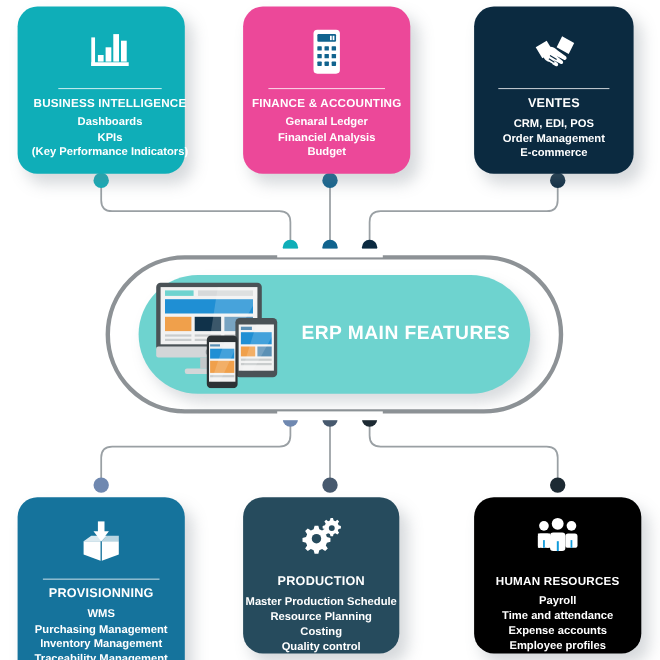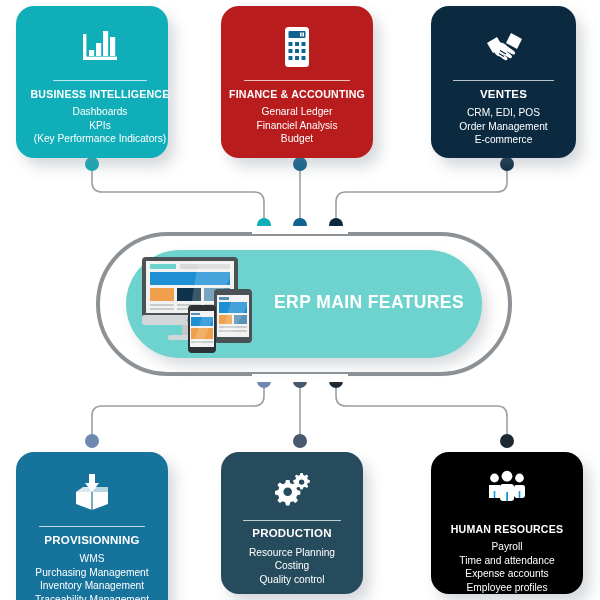--- a/index.html
+++ b/index.html
@@ -59,27 +59,27 @@
     font-weight: bold;
     letter-spacing: 0.2px;
     line-height: 1.15;
     margin-bottom: 5px;
     white-space: nowrap;
   }
   .card-title.small { font-size: 10.6px; }
   .card-lines {
     font-size: 10.2px;
     line-height: 1.32;
-    font-weight: normal;
+    font-weight: bold;
   }
   .card-lines div { white-space: nowrap; }
 
   
   #card-bi        { left: 16px;  top: 6px;   width: 152px; height: 152px; background: #0FAEB8; padding-left: 24px; }
-  #card-finance   { left: 221px; top: 6px;   width: 152px; height: 152px; background: #b91c1c; }
+  #card-finance   { left: 221px; top: 6px;   width: 152px; height: 152px; background: #ec4899; }
   #card-ventes    { left: 431px; top: 6px;   width: 145px; height: 152px; background: #0B2A40; }
   
   #card-provision { left: 16px;  top: 452px; width: 152px; height: 168px; background: #15739C; }
   #card-production{ left: 221px; top: 452px; width: 142px; height: 142px; background: #264B5D; }
   #card-hr        { left: 431px; top: 452px; width: 152px; height: 142px; background: #000000; }
 
   
   #center-ring {
     position: absolute;
     left: 96px; top: 232px;
@@ -313,20 +313,21 @@
           <path d="M17 10 l3.4 0 0.9 3.2 2.5 1 2.8-1.8 2.4 2.4 -1.8 2.8 1 2.5 3.2 0.9 0 3.4 -3.2 0.9 -1 2.5 1.8 2.8 -2.4 2.4 -2.8-1.8 -2.5 1 -0.9 3.2 -3.4 0 -0.9-3.2 -2.5-1 -2.8 1.8 -2.4-2.4 1.8-2.8 -1-2.5 -3.2-0.9 0-3.4 3.2-0.9 1-2.5 -1.8-2.8 2.4-2.4 2.8 1.8 2.5-1 Z"></path>
           <path d="M31.5 3 l2.2 0 0.6 2.1 1.6 0.7 1.8-1.2 1.6 1.6 -1.2 1.8 0.7 1.6 2.1 0.6 0 2.2 -2.1 0.6 -0.7 1.6 1.2 1.8 -1.6 1.6 -1.8-1.2 -1.6 0.7 -0.6 2.1 -2.2 0 -0.6-2.1 -1.6-0.7 -1.8 1.2 -1.6-1.6 1.2-1.8 -0.7-1.6 -2.1-0.6 0-2.2 2.1-0.6 0.7-1.6 -1.2-1.8 1.6-1.6 1.8 1.2 1.6-0.7 Z"></path>
         </g>
         <circle cx="18.7" cy="21.7" r="4.3" fill="#264B5D"></circle>
         <circle cx="32.6" cy="12.1" r="2.7" fill="#264B5D"></circle>
       </svg>
     </div>
     <div class="card-rule"></div>
     <div class="card-title">PRODUCTION</div>
     <div class="card-lines">
+      <div>Master Production Schedule</div>
       <div>Resource Planning</div>
       <div>Costing</div>
       <div>Quality control</div>
     </div>
   </div>
 
   <div class="card" id="card-hr">
     <div class="card-icon">
       <svg width="44" height="40" viewBox="0 0 44 40">
         <g fill="#ffffff">

